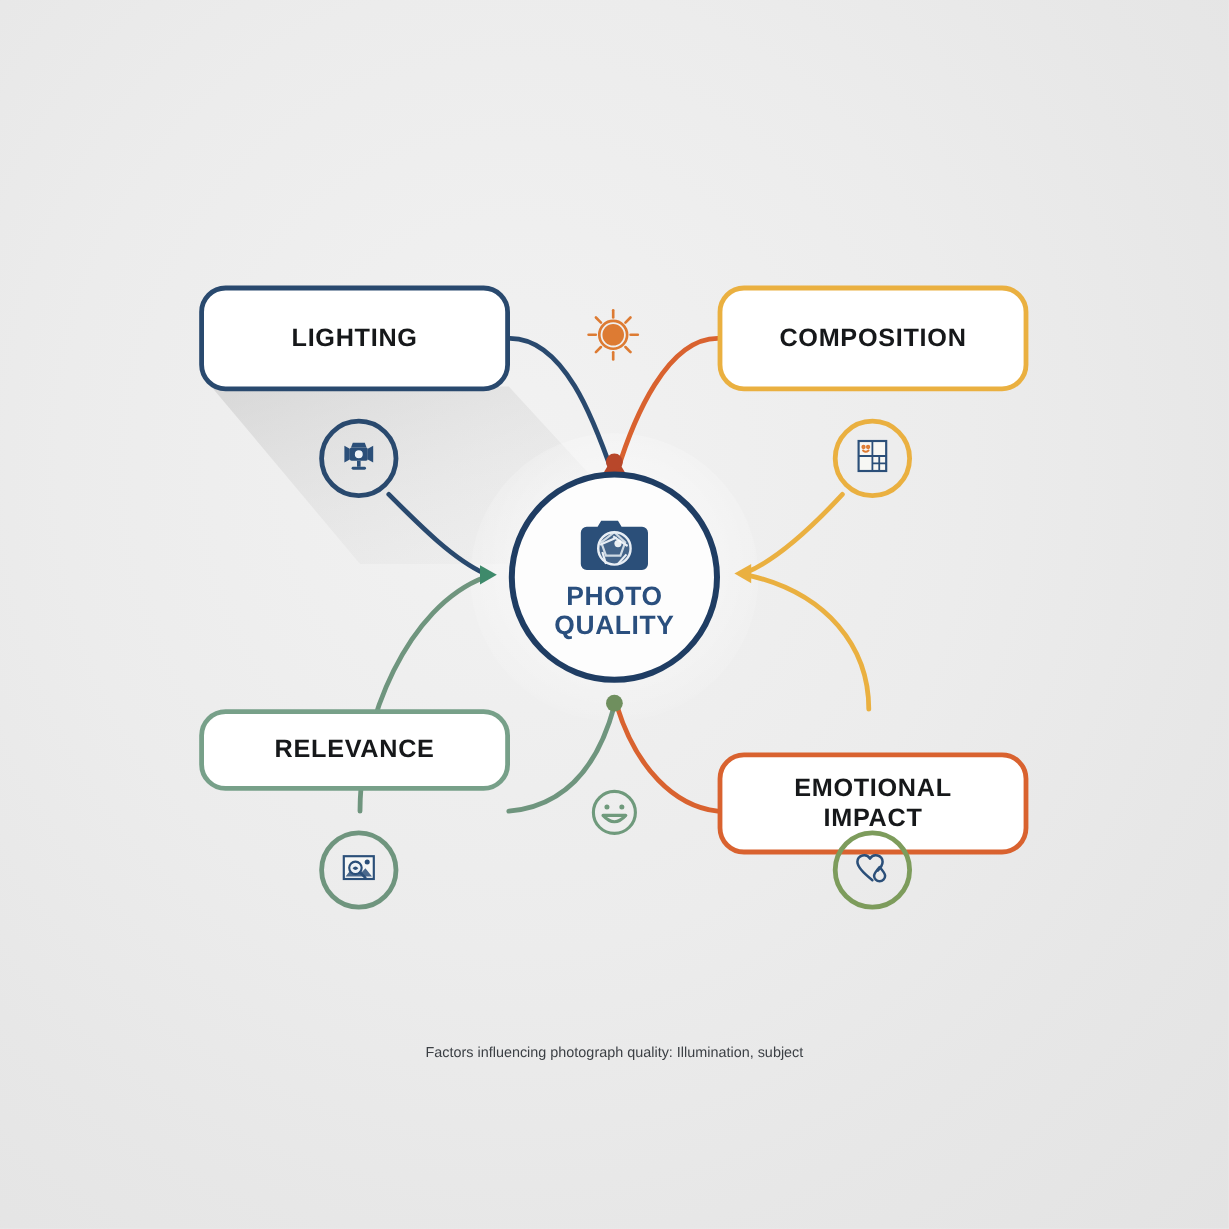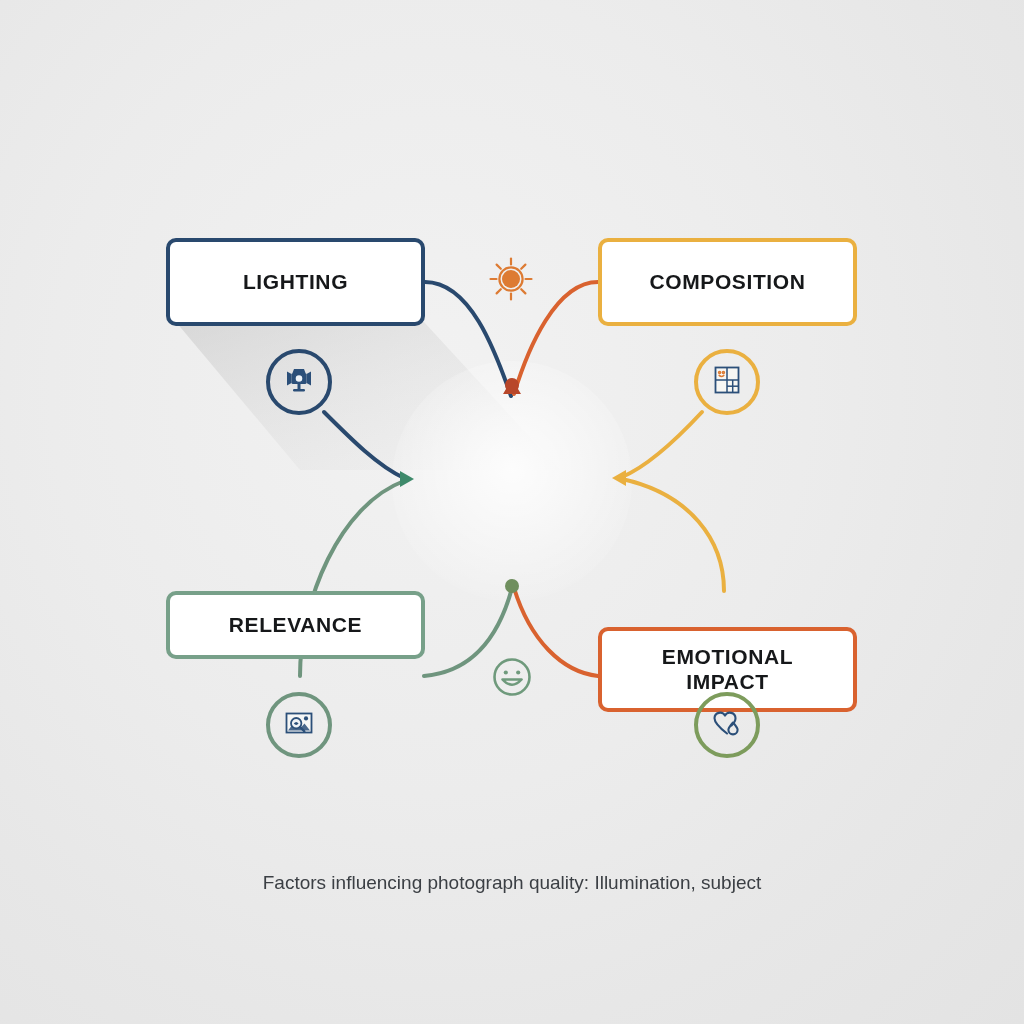--- a/index.html
+++ b/index.html
@@ -30,21 +30,21 @@
     top: 0;
     width: 1024px;
     height: 1024px;
   }
   .node-box {
     position: absolute;
     box-sizing: border-box;
     background: #ffffff;
     border-style: solid;
     border-width: 4px;
-    border-radius: 10px;
+    border-radius: 22px;
     display: flex;
     align-items: center;
     justify-content: center;
     text-align: center;
   }
   .node-label {
     font-size: 21px;
     font-weight: bold;
     letter-spacing: 0.6px;
     color: #16181a;
@@ -103,21 +103,21 @@
   .accent-icon { position: absolute; }
   #accent-sun   { left: 487px; top: 255px; }
   #accent-smile { left: 491px; top: 656px; }
 
   #caption {
     position: absolute;
     left: 192px;
     top: 868px;
     width: 640px;
     text-align: center;
-    font-size: 19px;
+    font-size: 12px;
     line-height: 1.62;
     color: #3b3f44;
     user-select: none;
   }
 </style>
 </head>
 <body>
 
 <div id="canvas">
 
@@ -152,20 +152,42 @@
     <path d="M 724,591 C 724,540 690,494 622,479" fill="none" stroke="#eab040" stroke-width="4" stroke-linecap="round"></path>
 
     <path d="M 702,412 C 676,440 648,466 622,477" fill="none" stroke="#eab040" stroke-width="4" stroke-linecap="round"></path>
     <path d="M 612,478 l 14,-8 l 0,16 z" fill="#eab040"></path>
 
     <path d="M 512,588 C 498,640 470,672 424,676" fill="none" stroke="#6f957e" stroke-width="4" stroke-linecap="round"></path>
     <path d="M 514,588 C 530,640 562,672 598,676" fill="none" stroke="#d9622f" stroke-width="4" stroke-linecap="round"></path>
     <circle cx="512" cy="586" r="7" fill="#6f8f5e"></circle>
   </svg>
 
+  <div id="hub">
+    <span id="hub-camera-icon">
+      <svg width="62" height="46" viewBox="0 0 62 46" aria-hidden="true">
+        <path d="M20 4 h14 l3 5 h17 a5 5 0 0 1 5 5 v26 a5 5 0 0 1 -5 5 H8
+                 a5 5 0 0 1 -5 -5 V14 a5 5 0 0 1 5 -5 h9 z" fill="#2b4f79"></path>
+        <circle cx="31" cy="27" r="13" fill="#ffffff" opacity="0.12"></circle>
+        <circle cx="31" cy="27" r="13.5" fill="none" stroke="#e8eef5" stroke-width="2"></circle>
+        <g stroke="#e8eef5" stroke-width="1.8" fill="none">
+          <path d="M31 13.5 L40 22 L36 33 L24 33 L20 22 Z" opacity="0.85"></path>
+          <path d="M19 24 L33 18"></path>
+          <path d="M42 25 L30 17"></path>
+          <path d="M41 32 L34 40"></path>
+          <path d="M24 40 L21 30"></path>
+        </g>
+        <circle cx="34" cy="23" r="3" fill="#ffffff" opacity="0.9"></circle>
+      </svg>
+    </span>
+    <div id="hub-label">
+      <span>PHOTO</span><br>
+      <span>QUALITY</span>
+    </div>
+  </div>
 
   <div id="box-lighting" class="node-box">
     <span class="node-label">LIGHTING</span>
   </div>
 
   <div id="box-composition" class="node-box">
     <span class="node-label">COMPOSITION</span>
   </div>
 
   <div id="box-relevance" class="node-box">

